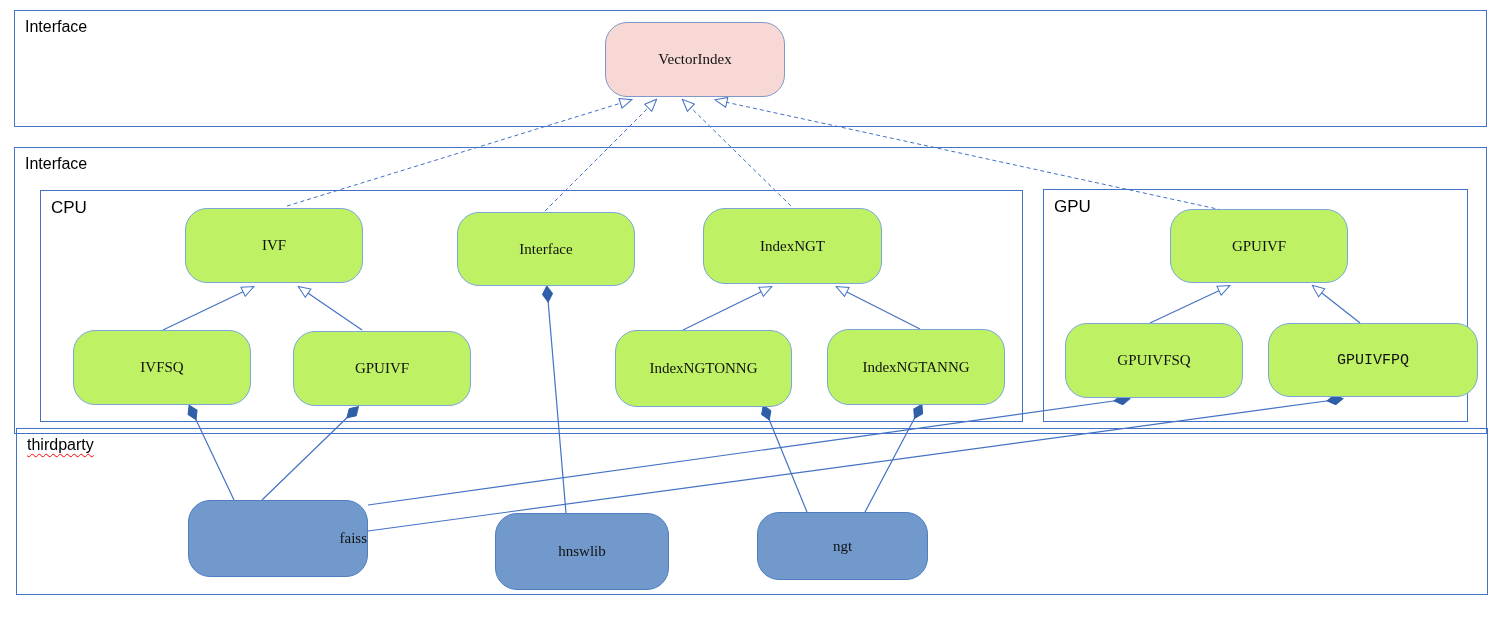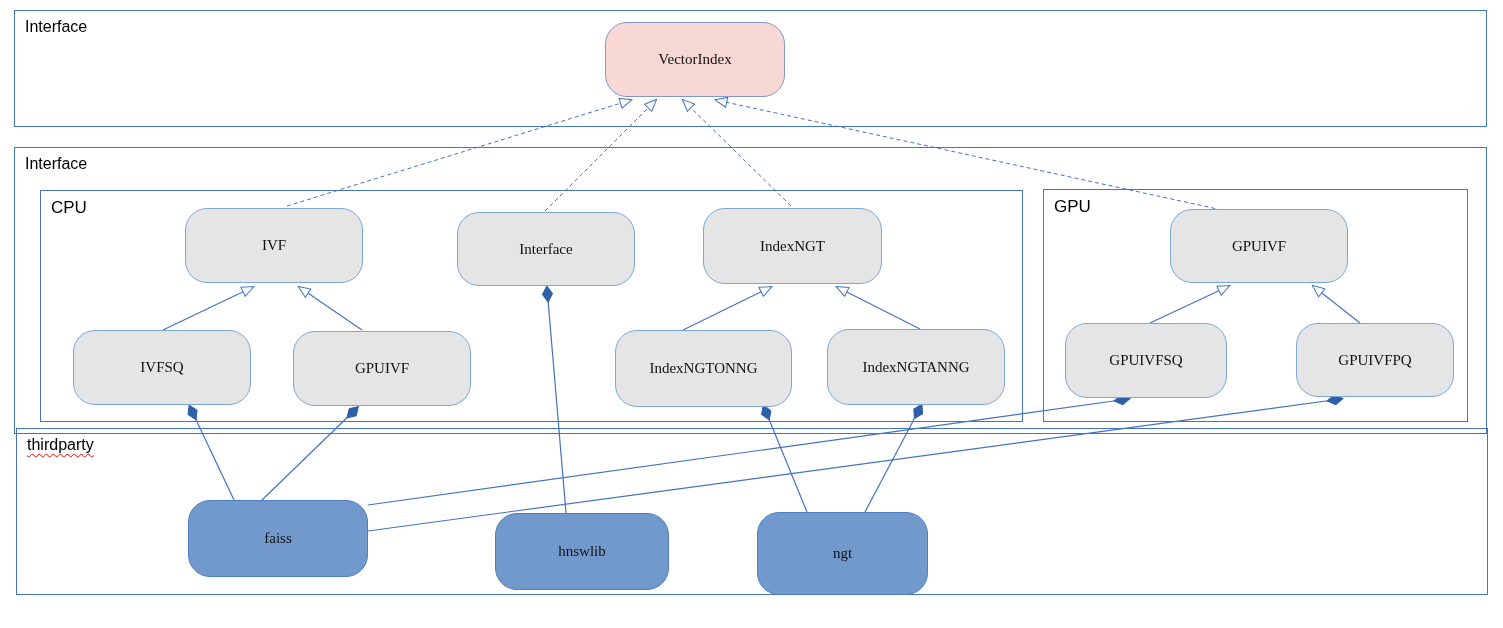--- a/index.html
+++ b/index.html
@@ -45,21 +45,21 @@
     border-radius: 22px;
     display: flex;
     align-items: center;
     justify-content: center;
     font-family: "Liberation Serif", serif;
     font-size: 15px;
     color: #111111;
     z-index: 2;
     text-align: center;
   }
-  .node-green { background: #e5e5e5; border: 1.5px solid #7aa7d8; }
+  .node-green { background: #bef264; border: 1.5px solid #7aa7d8; }
   .node-pink  { background: #f8d8d4; border: 1.5px solid #8099c8; }
   .node-blue  { background: #7199cc; border: 1.5px solid #4f7ec0; }
 
   .edge-line      { stroke: #4472c4; stroke-width: 1.2; fill: none; }
   .edge-dashed    { stroke: #4472c4; stroke-width: 1;   fill: none; stroke-dasharray: 4 3; }
 </style>
 </head>
 <body>
 
 <div id="canvas">
@@ -144,33 +144,33 @@
   </div>
 
   <div class="node node-green" style="left:615px; top:330px; width:177px; height:77px;">
     <span>IndexNGTONNG</span>
   </div>
 
   <div class="node node-green" style="left:827px; top:329px; width:178px; height:76px;">
     <span>IndexNGTANNG</span>
   </div>
 
-  <div class="node node-green" style="left:1065px; top:323px; width:162px; height:75px;">
+  <div class="node node-green" style="left:1065px; top:323px; width:178px; height:75px;">
     <span>GPUIVFSQ</span>
   </div>
 
-  <div class="node node-green" style="left:1296px; top:323px; width:158px; height:74px;">
+  <div class="node node-green" style="left:1268px; top:323px; width:210px; height:74px;font-family:Liberation Mono, monospace;">
     <span>GPUIVFPQ</span>
   </div>
 
-  <div class="node node-blue" style="left:188px; top:500px; width:180px; height:77px;">
+  <div class="node node-blue" style="left:188px; top:500px; width:180px; height:77px;justify-content:flex-end;">
     <span>faiss</span>
   </div>
 
   <div class="node node-blue" style="left:483px; top:513px; width:174px; height:77px;margin-left:12px;">
     <span>hnswlib</span>
   </div>
 
-  <div class="node node-blue" style="left:757px; top:512px; width:171px; height:83px;text-align:right;">
+  <div class="node node-blue" style="left:757px; top:512px; width:171px; height:68px;text-align:right;">
     <span>ngt</span>
   </div>
 
 </div>
 
 </body></html>

